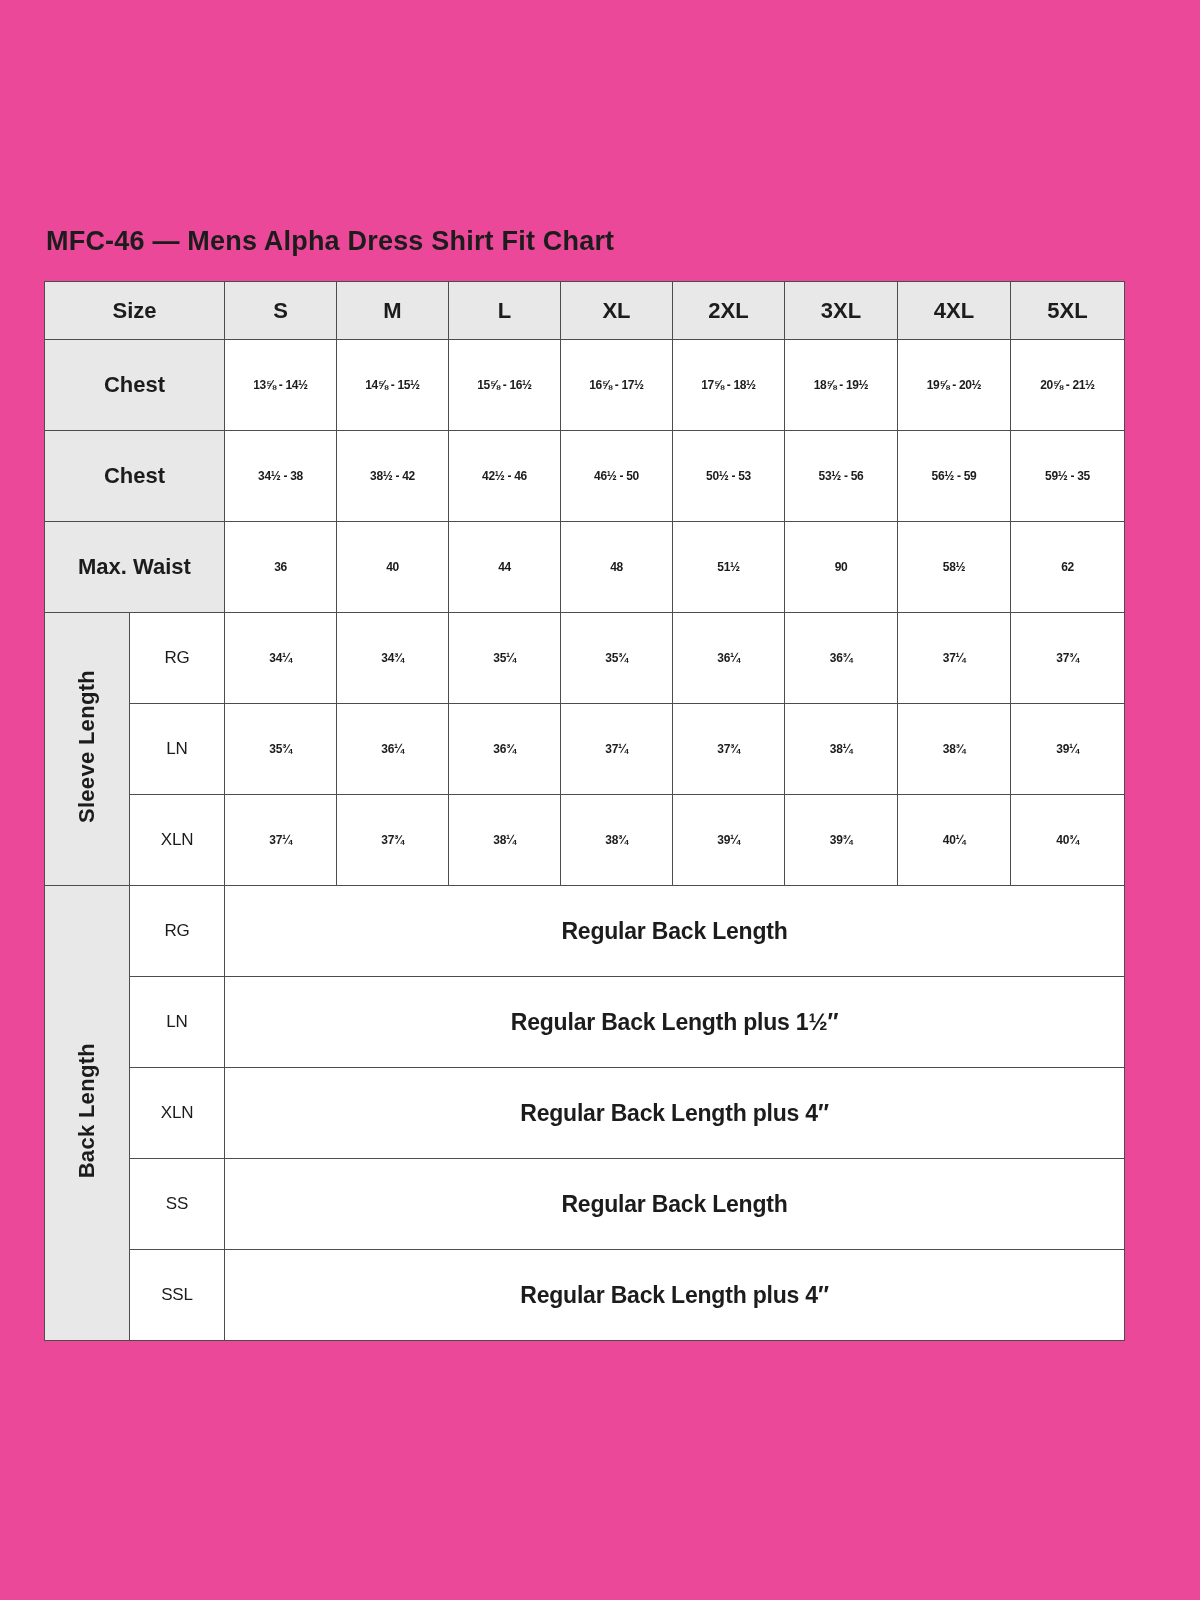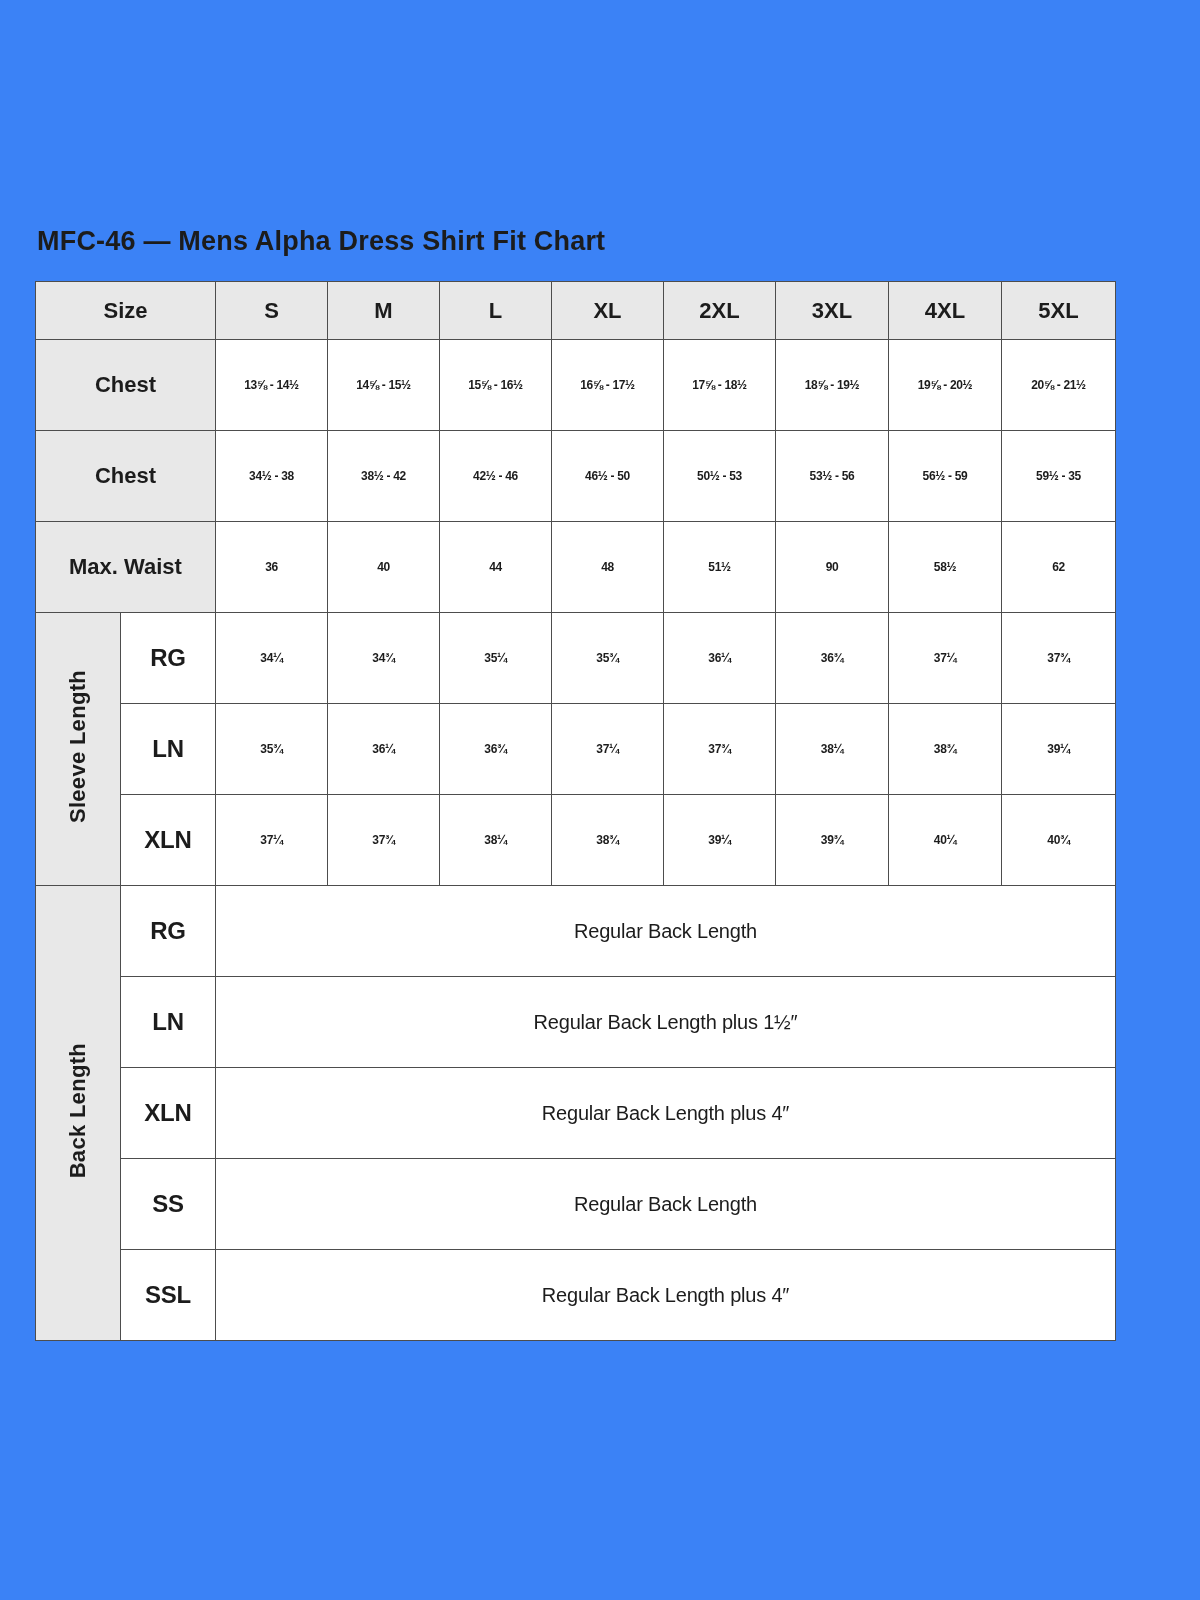--- a/index.html
+++ b/index.html
@@ -6,22 +6,22 @@
     margin: 0;
     padding: 0;
     background: #ffffff;
     font-family: "Liberation Sans", sans-serif;
     color: #1c1c1c;
   }
   .page {
     width: 1200px;
     height: 1600px;
     box-sizing: border-box;
-    padding: 226px 60px 0 35px;
-    background: #3b82f6;
+    padding: 226px 60px 0 44px;
+    background: #ec4899;
   }
   h1.page-title {
     font-size: 27px;
     font-weight: 700;
     margin: 0 0 24px 2px;
     letter-spacing: 0.2px;
     color: #1c1c1c;
   }
   table.fit-chart {
     border-collapse: collapse;
@@ -45,22 +45,22 @@
     color: #1c1c1c;
   }
   .lbl {
     background: #e8e8e8;
     font-weight: 700;
     font-size: 22px;
     color: #1c1c1c;
   }
   .sub {
     background: #ffffff;
-    font-weight: 700;
-    font-size: 24px;
+    font-weight: 400;
+    font-size: 17px;
     letter-spacing: -0.2px;
     color: #1c1c1c;
   }
   .vert {
     background: #e8e8e8;
     width: 85px;
   }
   .vert span {
     display: inline-block;
     writing-mode: vertical-rl;
@@ -72,22 +72,22 @@
   }
   td.val {
     background: #ffffff;
     font-weight: 700;
     font-size: 12px;
     letter-spacing: -0.3px;
     color: #1c1c1c;
   }
   td.span-val {
     background: #ffffff;
-    font-weight: 400;
-    font-size: 20px;
+    font-weight: 700;
+    font-size: 23px;
     letter-spacing: -0.2px;
     color: #1c1c1c;
   }
 </style>
 </head>
 <body>
 
 <div class="page">
   <h1 class="page-title">MFC-46 — Mens Alpha Dress Shirt Fit Chart</h1>
 

